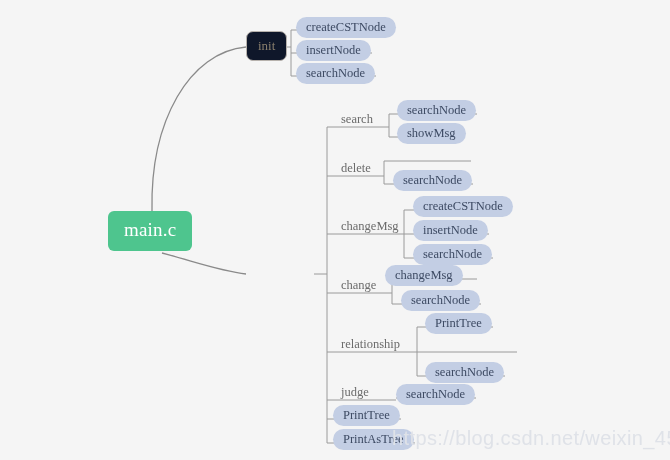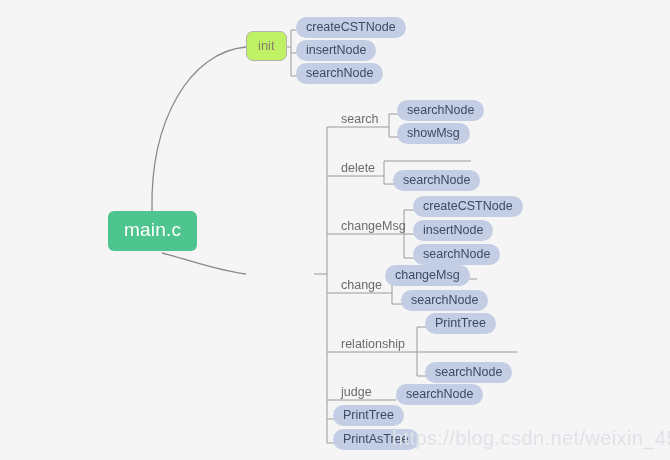--- a/index.html
+++ b/index.html
@@ -6,36 +6,36 @@
   body{
     width:670px;height:460px;
     background:#f5f5f5;
     font-family:"Liberation Sans","DejaVu Sans",sans-serif;
     overflow:hidden;
     position:relative;
   }
   #canvas{position:absolute;left:0;top:0;width:670px;height:460px;}
   svg.links{position:absolute;left:0;top:0;width:670px;height:460px;pointer-events:none;}
 
-  .node{position:absolute;box-sizing:border-box;white-space:nowrap;}
+  .node{position:absolute;box-sizing:border-box;white-space:nowrap;font-family:Liberation Serif, serif;}
 
   
   .root{
     background:#4ec58e;
     color:#ffffff;
     border-radius:6px;
     font-size:19px;
     padding:9px 16px 11px 16px;
     line-height:20px;
     letter-spacing:.2px;
   }
 
   
   .boxed{
-    background:#bef264;
+    background:#0f172a;
     border:1px solid #b7b2ad;
     border-radius:7px;
     color:#8a7f6d;
     font-size:13px;
     padding:6px 11px 7px 11px;
     line-height:15px;
   }
 
   
   .plain{

